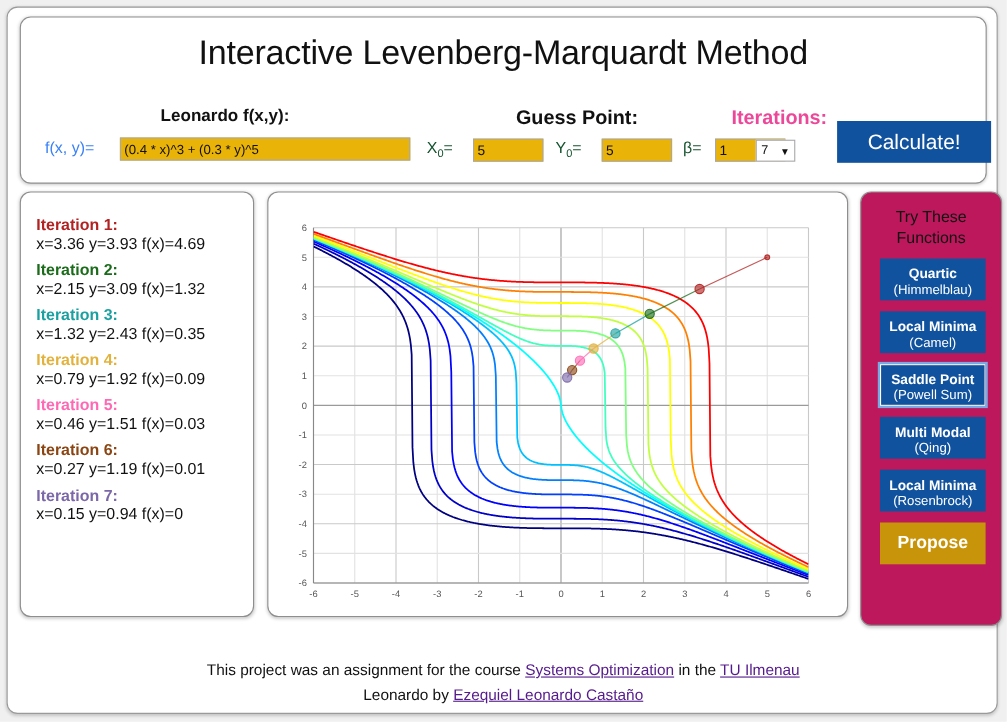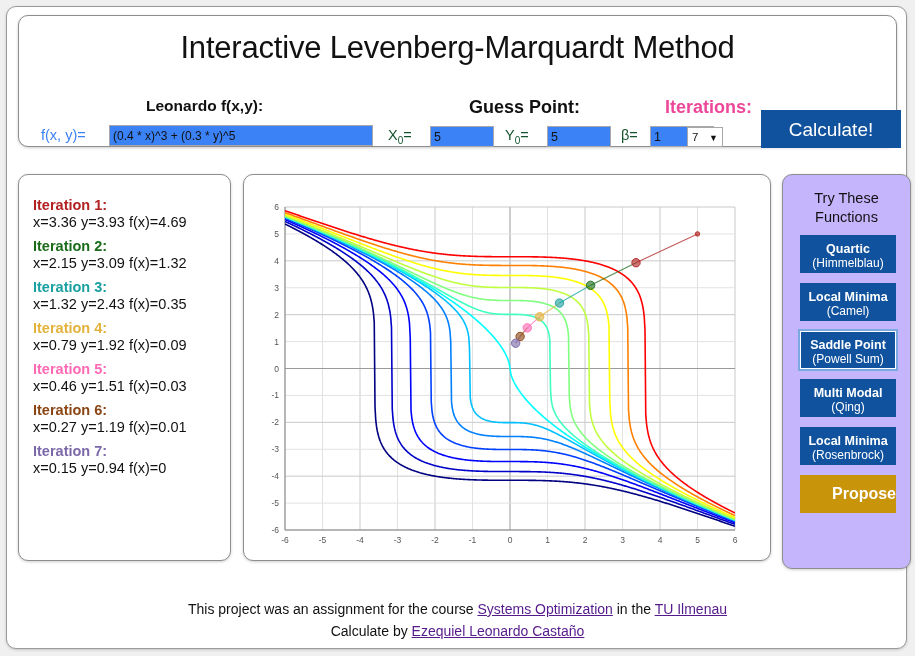--- a/index.html
+++ b/index.html
@@ -17,21 +17,21 @@
     border: 1px solid #9a9a9a;
     border-radius: 10px;
     box-sizing: border-box;
     box-shadow: 0 1px 3px rgba(0,0,0,0.18);
   }
 
   
   .header-card {
     position: absolute;
     left: 11px; top: 8px;
-    width: 879px; height: 132px;
+    width: 879px; height: 152px;
     background: #ffffff;
     border: 1px solid #8e8e8e;
     border-radius: 10px;
     box-sizing: border-box;
     box-shadow: 0 1px 3px rgba(0,0,0,0.20);
   }
   .title {
     position: absolute;
     left: 0; top: 14px; width: 100%;
     text-align: center;
@@ -51,21 +51,21 @@
   .lbl-iter {
     position: absolute; left: 646px; top: 81px;
     font-size: 18px; font-weight: bold; color: #ec4899;
   }
   .fxy-label {
     position: absolute; left: 22px; top: 111px;
     font-size: 14.5px; color: #3b82f6;
   }
   .inp {
     position: absolute;
-    background: #3b82f6;
+    background: #eab308;
     border: 1px solid #a8a8a8;
     font-family: "Liberation Sans", sans-serif;
     font-size: 12.5px;
     color: #111;
     padding: 4px 3px;
     box-sizing: border-box;
     outline: none;
   }
   #func-input { left: 90px; top: 109px; width: 264px; height: 21px; font-size: 12px;}
   .sub-lab { position: absolute; font-size: 14.5px; color: #14532d; }
@@ -140,21 +140,21 @@
     box-sizing: border-box;
     box-shadow: 0 1px 3px rgba(0,0,0,0.20);
   }
   #plot-svg { position: absolute; left: 0; top: 0; }
 
   
   .fn-card {
     position: absolute;
     left: 775px; top: 167px;
     width: 129px; height: 395px;
-    background: #c4b5fd;
+    background: #be185d;
     border: 1px solid #8e8e8e;
     border-radius: 10px;
     box-sizing: border-box;
     box-shadow: 0 1px 3px rgba(0,0,0,0.20);
   }
   .fn-title {
     position: absolute; left: 0; top: 14px; width: 100%;
     text-align: center; font-size: 14.5px; color: #111;
     line-height: 19px;
   }
@@ -171,21 +171,20 @@
   }
   .fn-btn .l1 { display:block; font-size: 12.5px; font-weight: bold; line-height: 15px; margin-top: 4px;}
   .fn-btn .l2 { display:block; font-size: 12px; line-height: 13px; }
   .fn-btn.focused {
     border: 1px solid #ffffff;
     outline: 2px solid #7aa8e0;
     outline-offset: 0px;
   }
   .fn-btn.propose {
     background: #c8940a;
-    text-align: right;
   }
   .fn-btn.propose .l1 { font-size: 16px; line-height: 38px; margin-top: 0; }
 
   
   .footer {
     position: absolute;
     left: 11px; top: 578px;
     width: 879px; height: 58px;
     text-align: center;
     font-size: 14px;
@@ -367,17 +366,17 @@
           <span class="l1">Propose</span>
         </button>
       </div>
   </div>
 
   <div class="footer">
     <div>
       <span>This project was an assignment for the course </span><a href="#">Systems Optimization</a><span> in the </span><a href="#">TU Ilmenau</a>
     </div>
     <div>
-      <span>Calculate by </span><a href="#">Ezequiel Leonardo Castaño</a>
+      <span>Leonardo by </span><a href="#">Ezequiel Leonardo Castaño</a>
     </div>
   </div>
 
 </div>
 
 </body></html>

